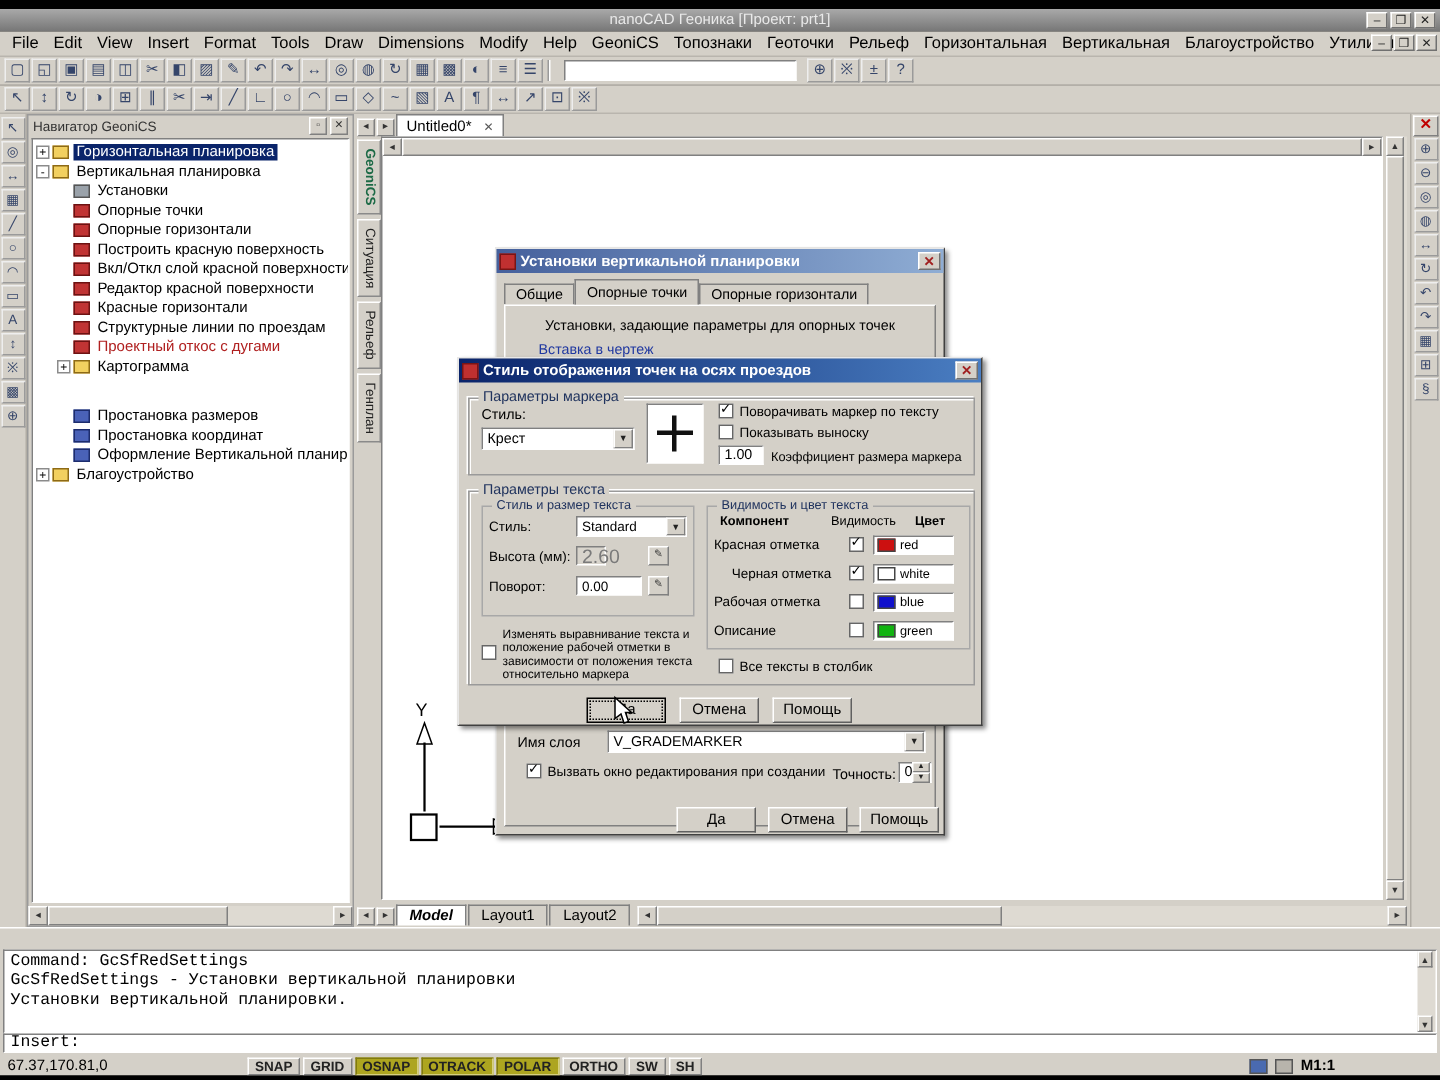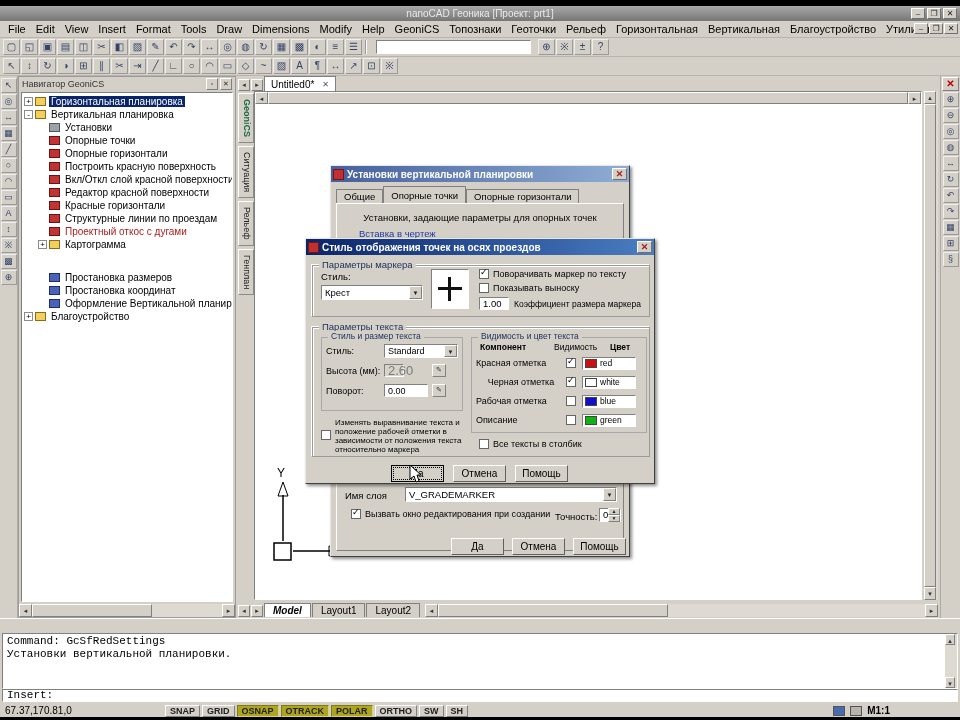--- a/index.html
+++ b/index.html
@@ -523,20 +523,21 @@
     <span class="btn" style="left:209px;top:226px">Помощь</span>
   </div>
 
   <svg width="14" height="20" style="position:absolute;left:409px;top:464px;z-index:100">
     <polygon points="1,1 1,15 5,12 7,18 10,17 8,11 12,11" fill="#fff" stroke="#000"></polygon>
   </svg>
 
   <div id="cmdpanel">
     <div id="cmd-text">
         <div>Command: GcSfRedSettings</div>
+        <div>GcSfRedSettings - Установки вертикальной планировки</div>
         <div>Установки вертикальной планировки.</div>
       </div>
     <div id="cmd-vscroll">
       <span class="sb-btn" style="width:10px;height:11px;flex:0 0 11px">▴</span>
       <span style="flex:1"></span>
       <span class="sb-btn" style="width:10px;height:11px;flex:0 0 11px">▾</span>
     </div>
     <div id="cmd-prompt">Insert:</div>
   </div>
 

